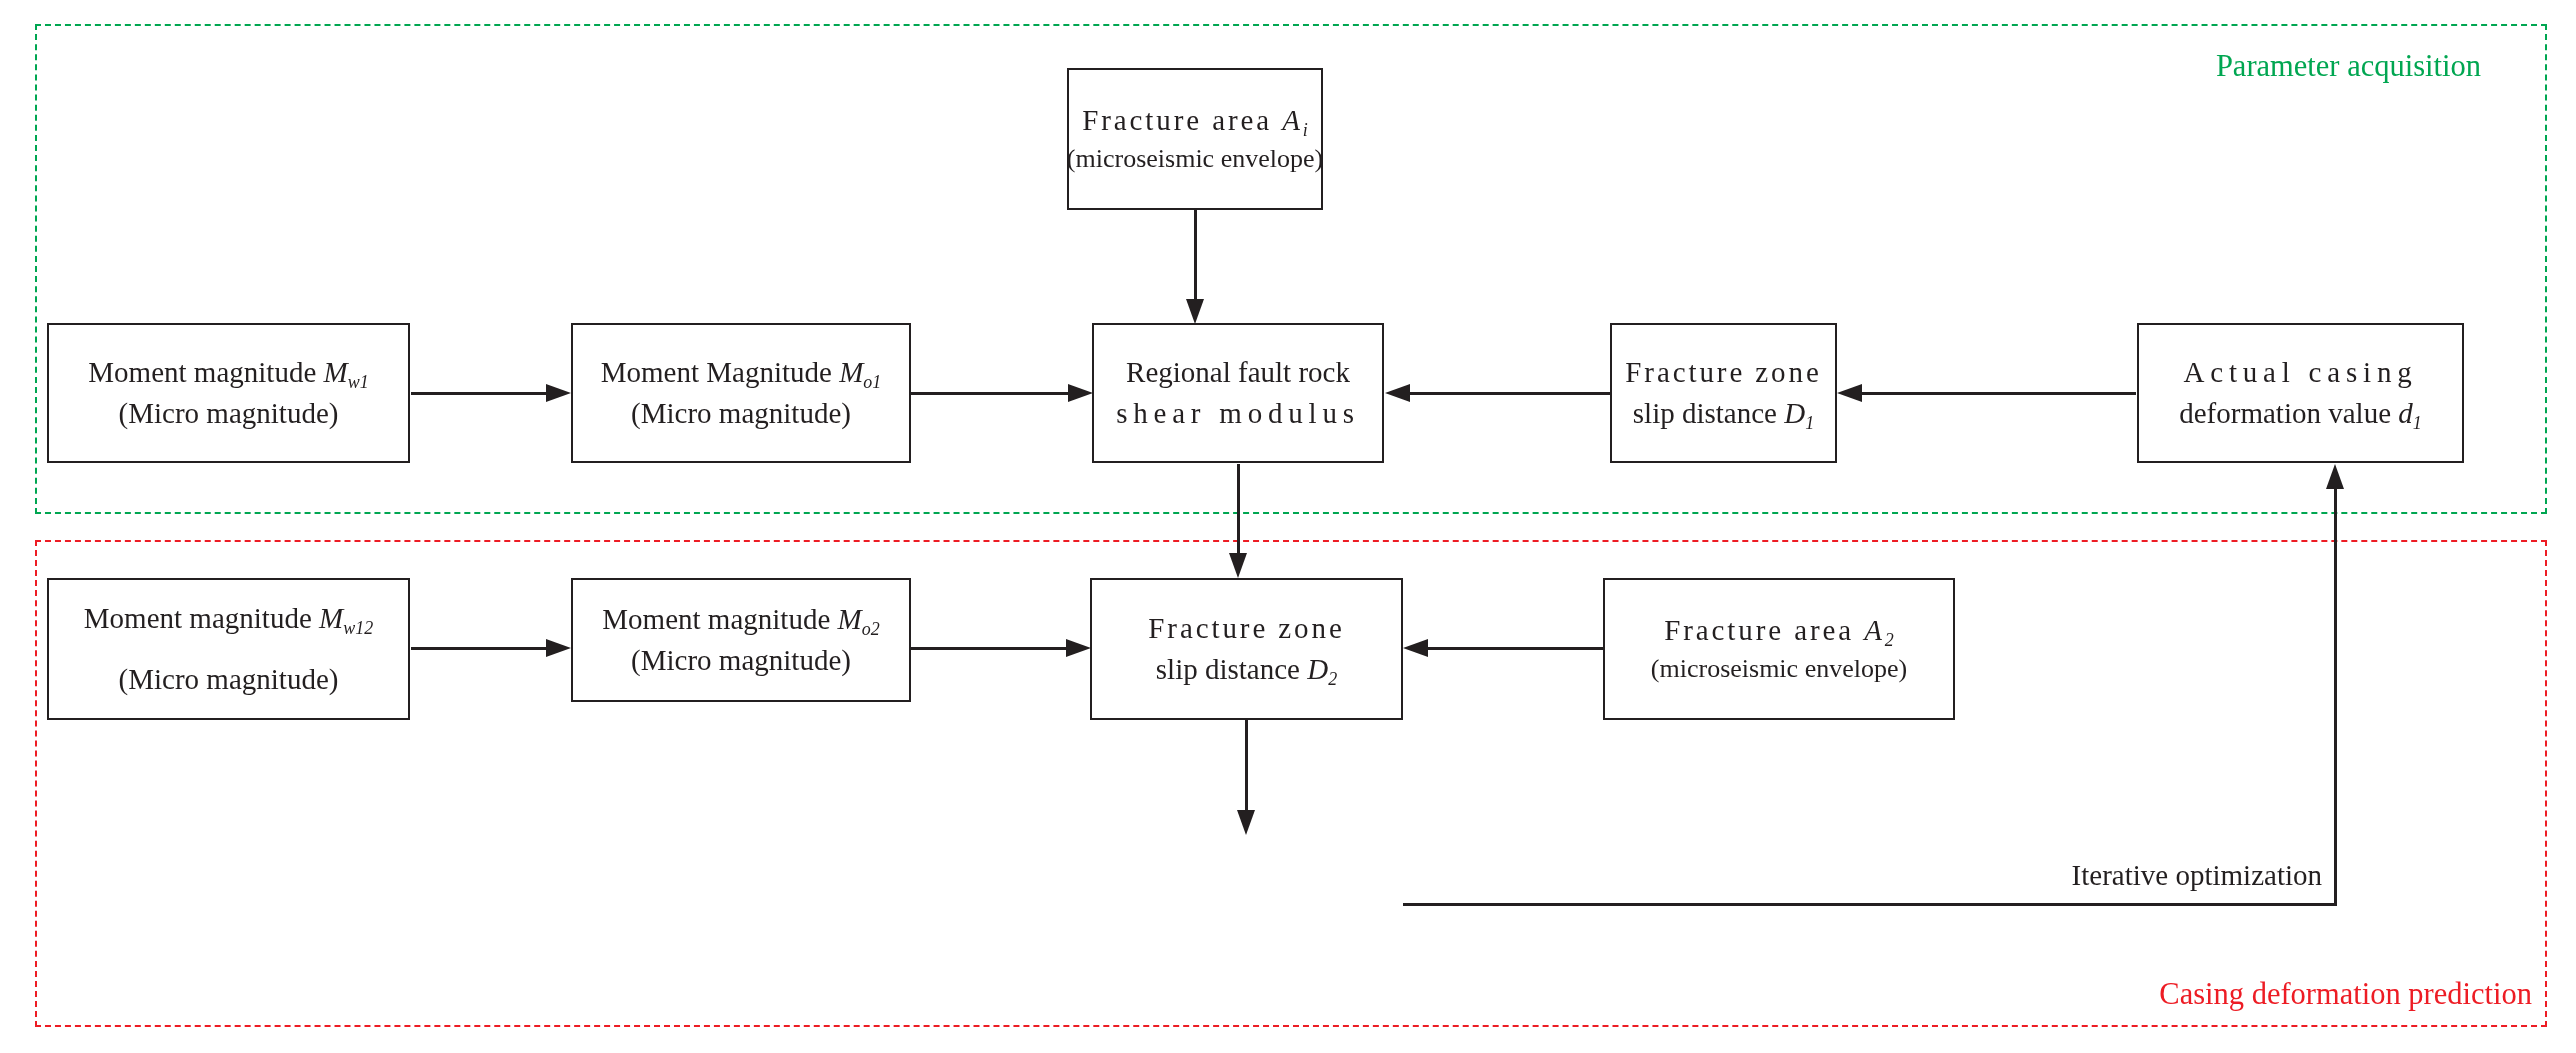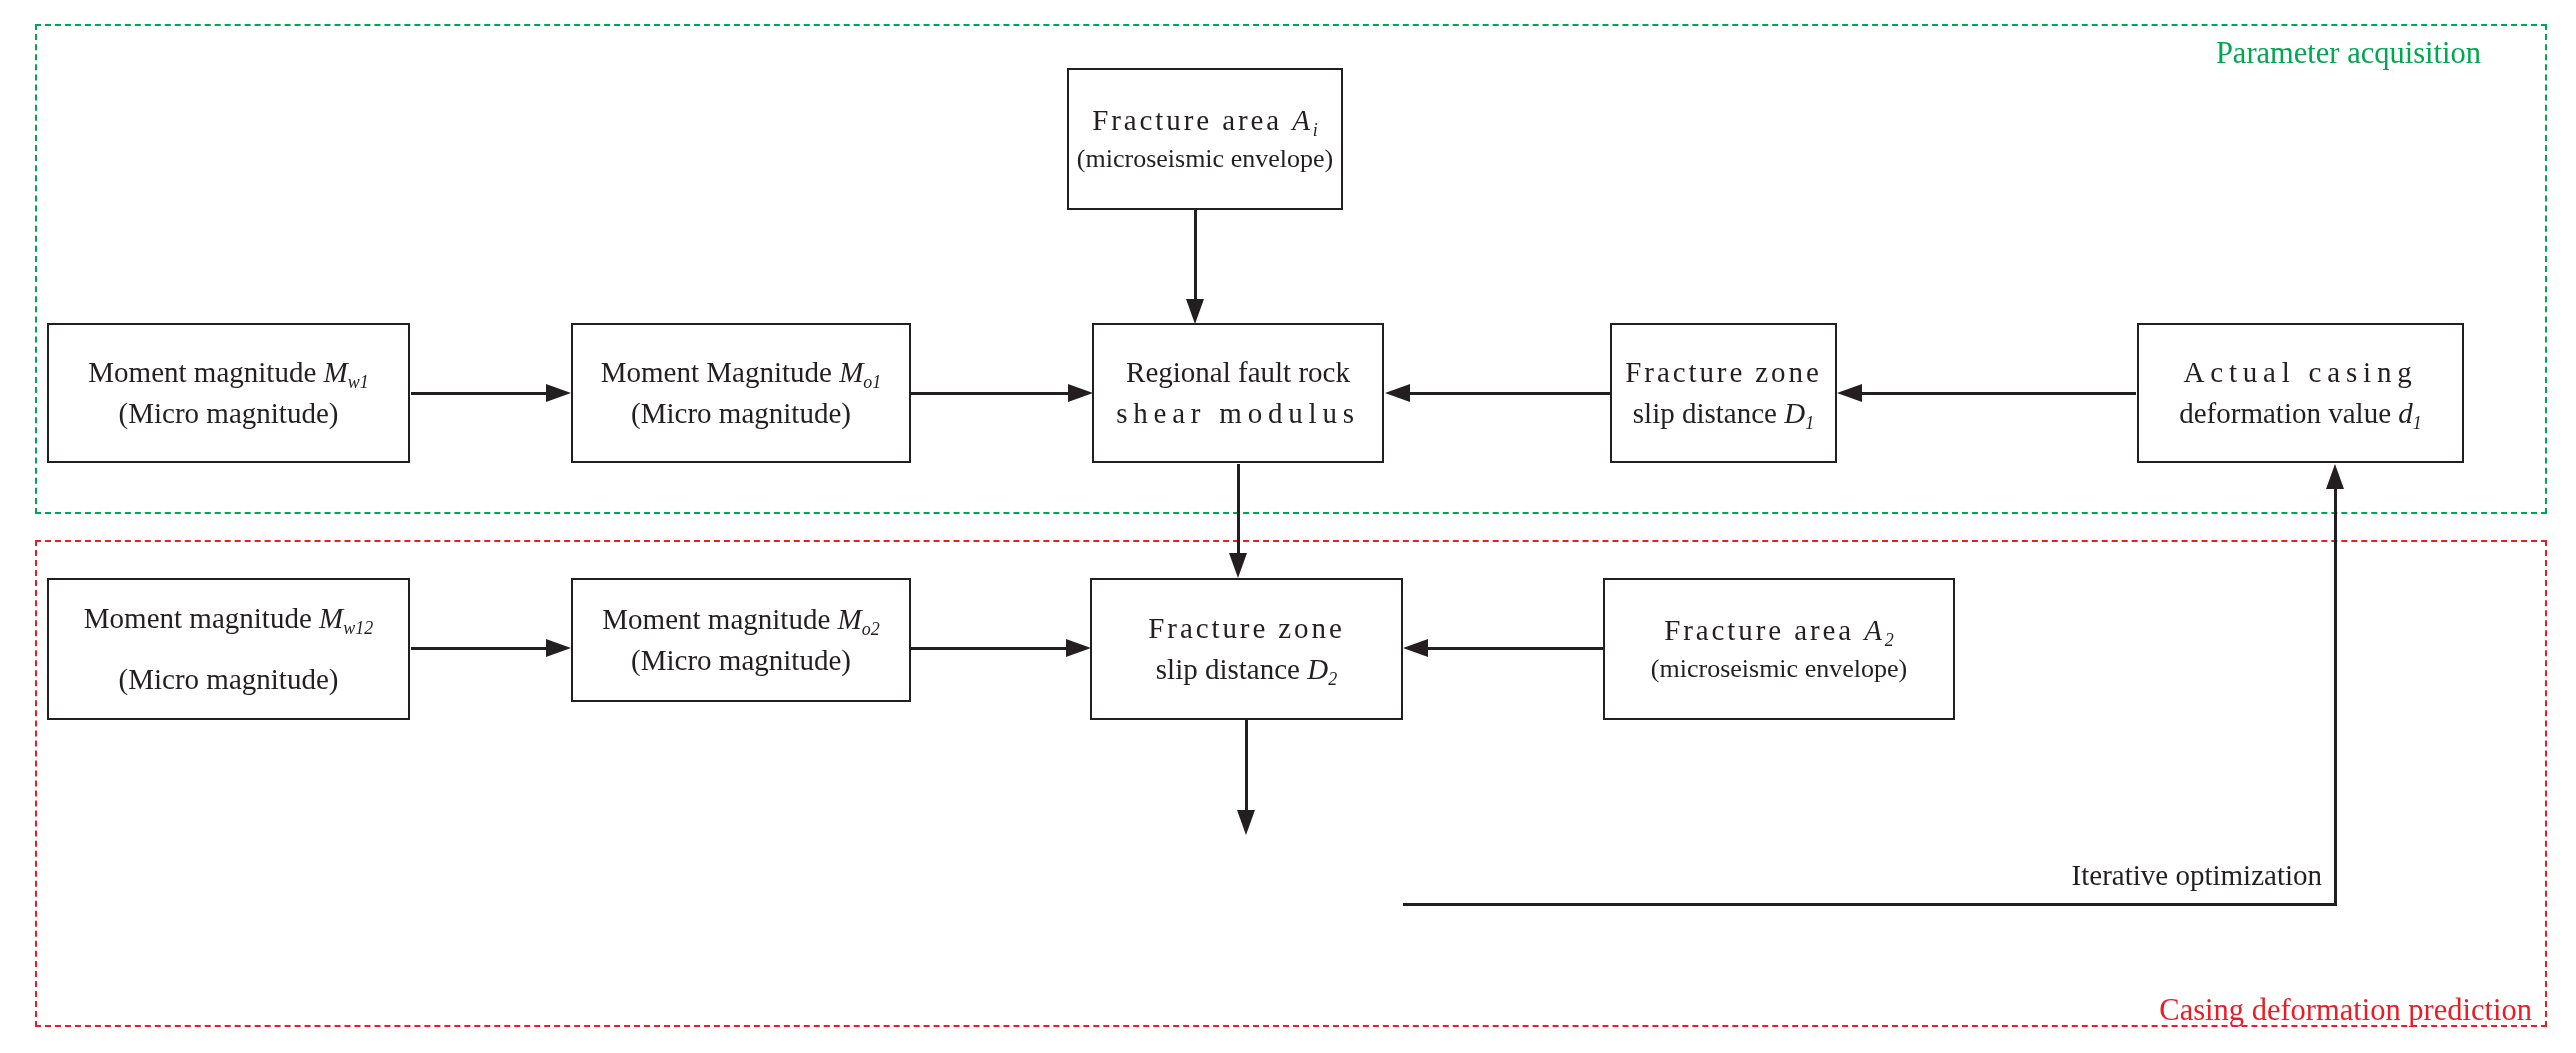--- a/index.html
+++ b/index.html
@@ -6,22 +6,22 @@
   #stage {
     position:relative; width:2576px; height:1053px; background:#ffffff;
     font-family:"Liberation Serif","DejaVu Serif",serif;
     color:var(--ink,#231f20);
     overflow:hidden;
   }
   .region { position:absolute; border-style:dashed; border-width:2.9px; background:transparent; }
   #region-green { border-color:var(--green,#00a651); }
   #region-red   { border-color:var(--red,#ed1c24); }
   .rlabel { position:absolute; font-size:30.5px; white-space:nowrap; }
-  #label-param  { color:var(--green,#00a651); }
-  #label-casing { color:var(--red,#ed1c24);margin-top:16px; }
+  #label-param  { color:var(--green,#00a651);margin-top:13px; }
+  #label-casing { color:var(--red,#ed1c24); }
   .note { position:absolute; font-size:29px; color:var(--ink,#231f20); white-space:nowrap; }
 
   .box {
     position:absolute; background:#ffffff; border:2.9px solid var(--ink,#231f20);
     display:flex; flex-direction:column; justify-content:center; align-items:center;
     text-align:center; box-sizing:border-box;
   }
   .bl { white-space:nowrap; line-height:1.42; font-size:29px; }
   .ls  { letter-spacing:5.8px; }
   .ls2 { letter-spacing:2.9px; }
@@ -41,21 +41,21 @@
 <body>
 
 <div id="stage">
 
   <div id="region-green" class="region" style="left:35px; top:24px; width:2508px; height:486px;"></div>
   <div id="region-red" class="region" style="left:35px; top:540px; width:2508px; height:483px;"></div>
 
   <span id="label-param" class="rlabel" style="top:36px; right:95px;">Parameter acquisition</span>
   <span id="label-casing" class="rlabel" style="top:977px; right:44px;">Casing deformation prediction</span>
 
-  <div class="box" style="left:1067px; top:68px; width:276px; height:142px;">
+  <div class="box" style="left:1067px; top:68px; width:256px; height:142px;">
     <div class="bl ls2"><span>Fracture area </span><i class="v">A</i><sub>i</sub></div>
     <div class="bl tight">(microseismic envelope)</div>
   </div>
 
   <div class="box" style="left:47px; top:323px; width:363px; height:140px;text-align:right;">
     <div class="bl"><span>Moment magnitude </span><i class="v">M</i><sub>w1</sub></div>
     <div class="bl">(Micro magnitude)</div>
   </div>
 
   <div class="box" style="left:571px; top:323px; width:340px; height:140px;">

